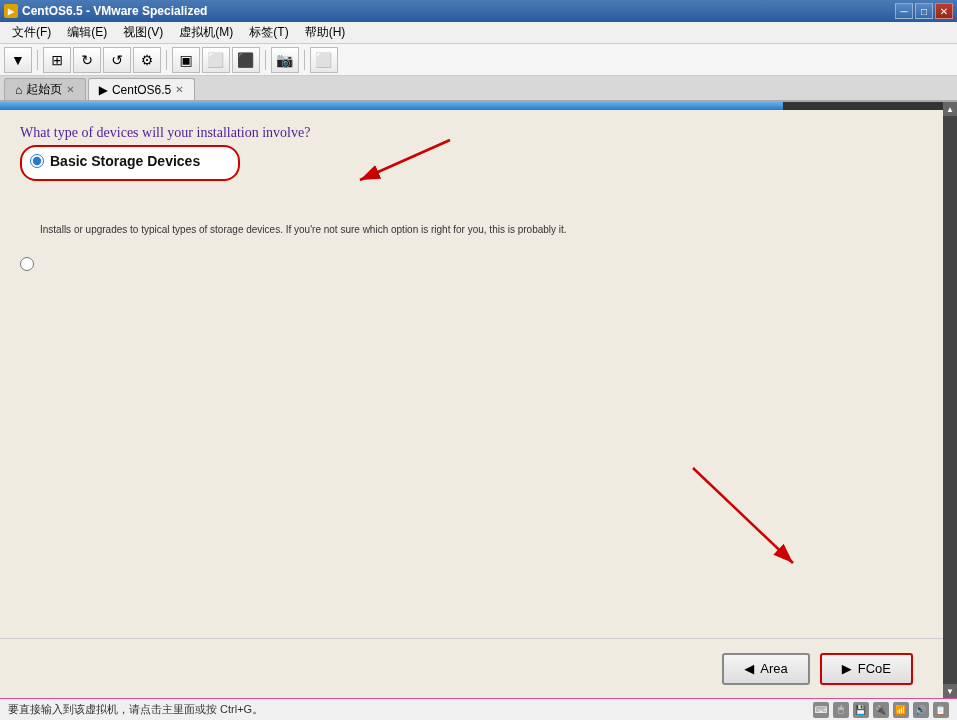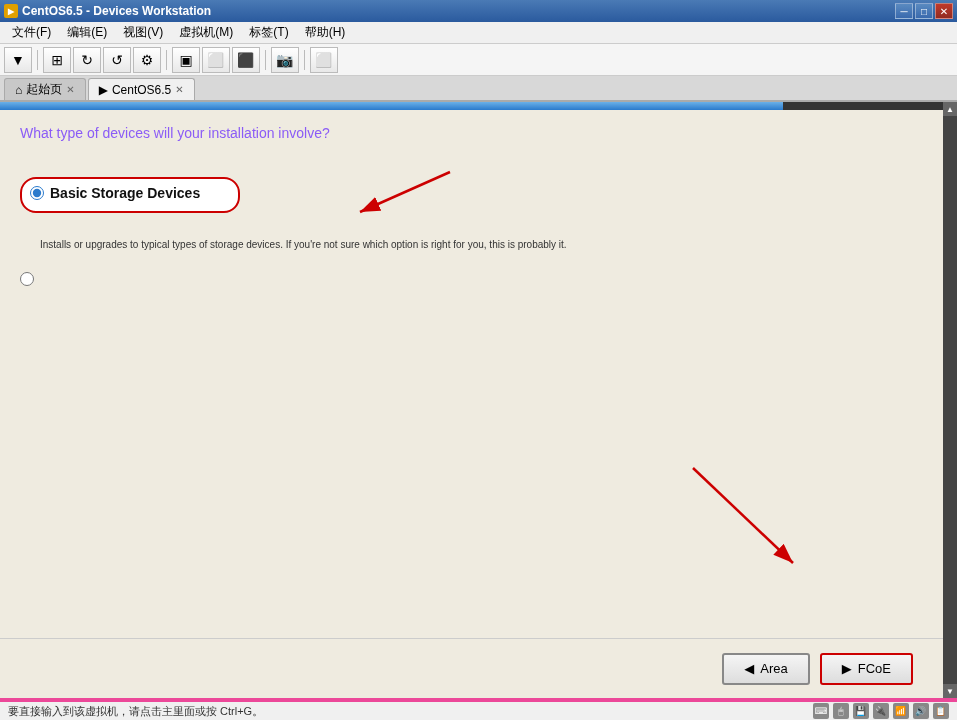--- a/index.html
+++ b/index.html
@@ -163,27 +163,27 @@
     .installer-content {
       flex: 1;
       background: #efebe0;
       padding: 15px 20px;
       position: relative;
       overflow: hidden;
     }
 
     .question-text {
       font-size: 14px;
-      color: #8b5cf6;
-      margin-bottom: 36px;
-      font-family: Liberation Sans, sans-serif;
+      color: #4c1d95;
+      margin-bottom: 4px;
+      font-family: Liberation Serif, serif;
     }
 
     .option-block {
-      margin-bottom: 20px;
+      margin-bottom: 37px;
       border-radius: 16px;
     }
     .option-block.highlighted {
       border: 2px solid #cc0000;
       padding: 6px 8px;
       background: #fff;
       display: inline-block;
       min-width: 220px;
     }
 
@@ -273,21 +273,21 @@
 
     
     .status-bar {
       background: #f0f0f0;
       height: 22px;
       display: flex;
       align-items: center;
       padding: 0 8px;
       font-size: 11px;
       color: #333;
-      border-top: 4px solid #ec4899;
+      border-top: 1px solid #ec4899;
     }
     .status-text {
       flex: 1;
     }
     .status-icons {
       display: flex;
       gap: 4px;
       align-items: center;
     }
     .status-icon {
@@ -306,21 +306,21 @@
     svg.annotation {
       position: absolute;
       pointer-events: none;
     }
   </style>
 </head>
 <body>
 
 <div class="title-bar">
   <span class="title-bar-icon">▶</span>
-  <span class="title-bar-text">CentOS6.5 - Devices Workstation</span>
+  <span class="title-bar-text">CentOS6.5 - VMware Specialized</span>
   <div class="title-bar-controls">
     <button class="title-btn">─</button>
     <button class="title-btn">□</button>
     <button class="title-btn close-btn">✕</button>
   </div>
 </div>
 
 <div class="menu-bar">
   <span class="menu-item">文件(F)</span>
   <span class="menu-item">编辑(E)</span>

